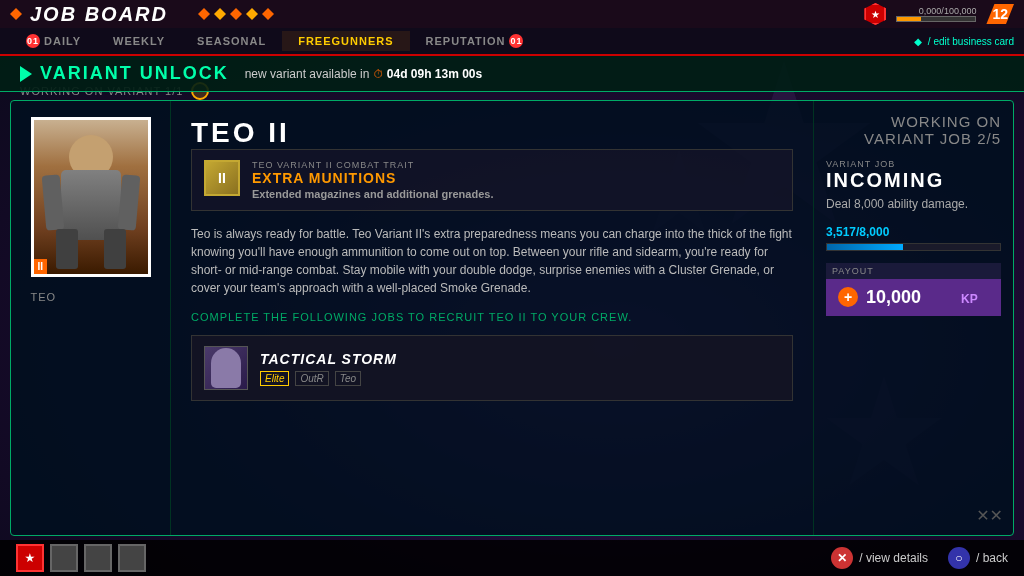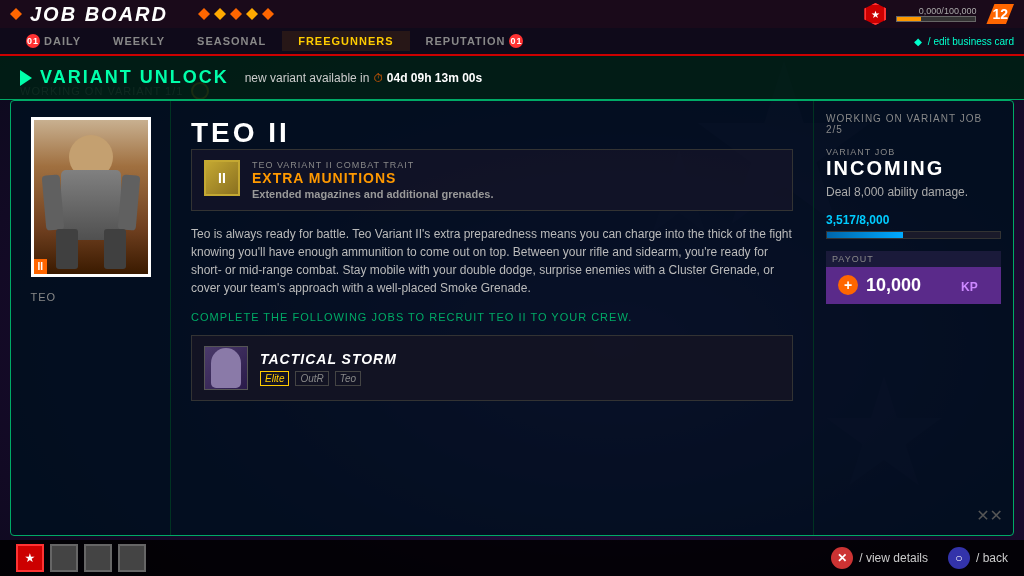--- a/index.html
+++ b/index.html
@@ -172,21 +172,21 @@
       font-size: 10px;
       cursor: pointer;
     }
 
     
     .variant-banner {
       position: absolute;
       top: 56px;
       left: 0;
       right: 0;
-      height: 44px;
+      height: 36px;
       background: rgba(0, 30, 20, 0.9);
       border-bottom: 1px solid #00aa66;
       display: flex;
       align-items: center;
       padding: 0 20px;
       z-index: 10;
       gap: 16px;
     }
 
     .variant-title {
@@ -463,23 +463,24 @@
       width: 200px;
       min-width: 200px;
       padding: 12px;
       border-left: 1px solid #003322;
       display: flex;
       flex-direction: column;
     }
 
     .working-variant-label {
       color: #888;
-      font-size: 10px;
-      text-transform: uppercase;
-      letter-spacing: 1px;
+      font-size: 15px;
+      text-transform: uppercase;
+      letter-spacing: 1px;
+      text-align: right;
     }
 
     .variant-job-label {
       color: #888;
       font-size: 9px;
       text-transform: uppercase;
       letter-spacing: 1px;
       margin-top: 12px;
     }
 

